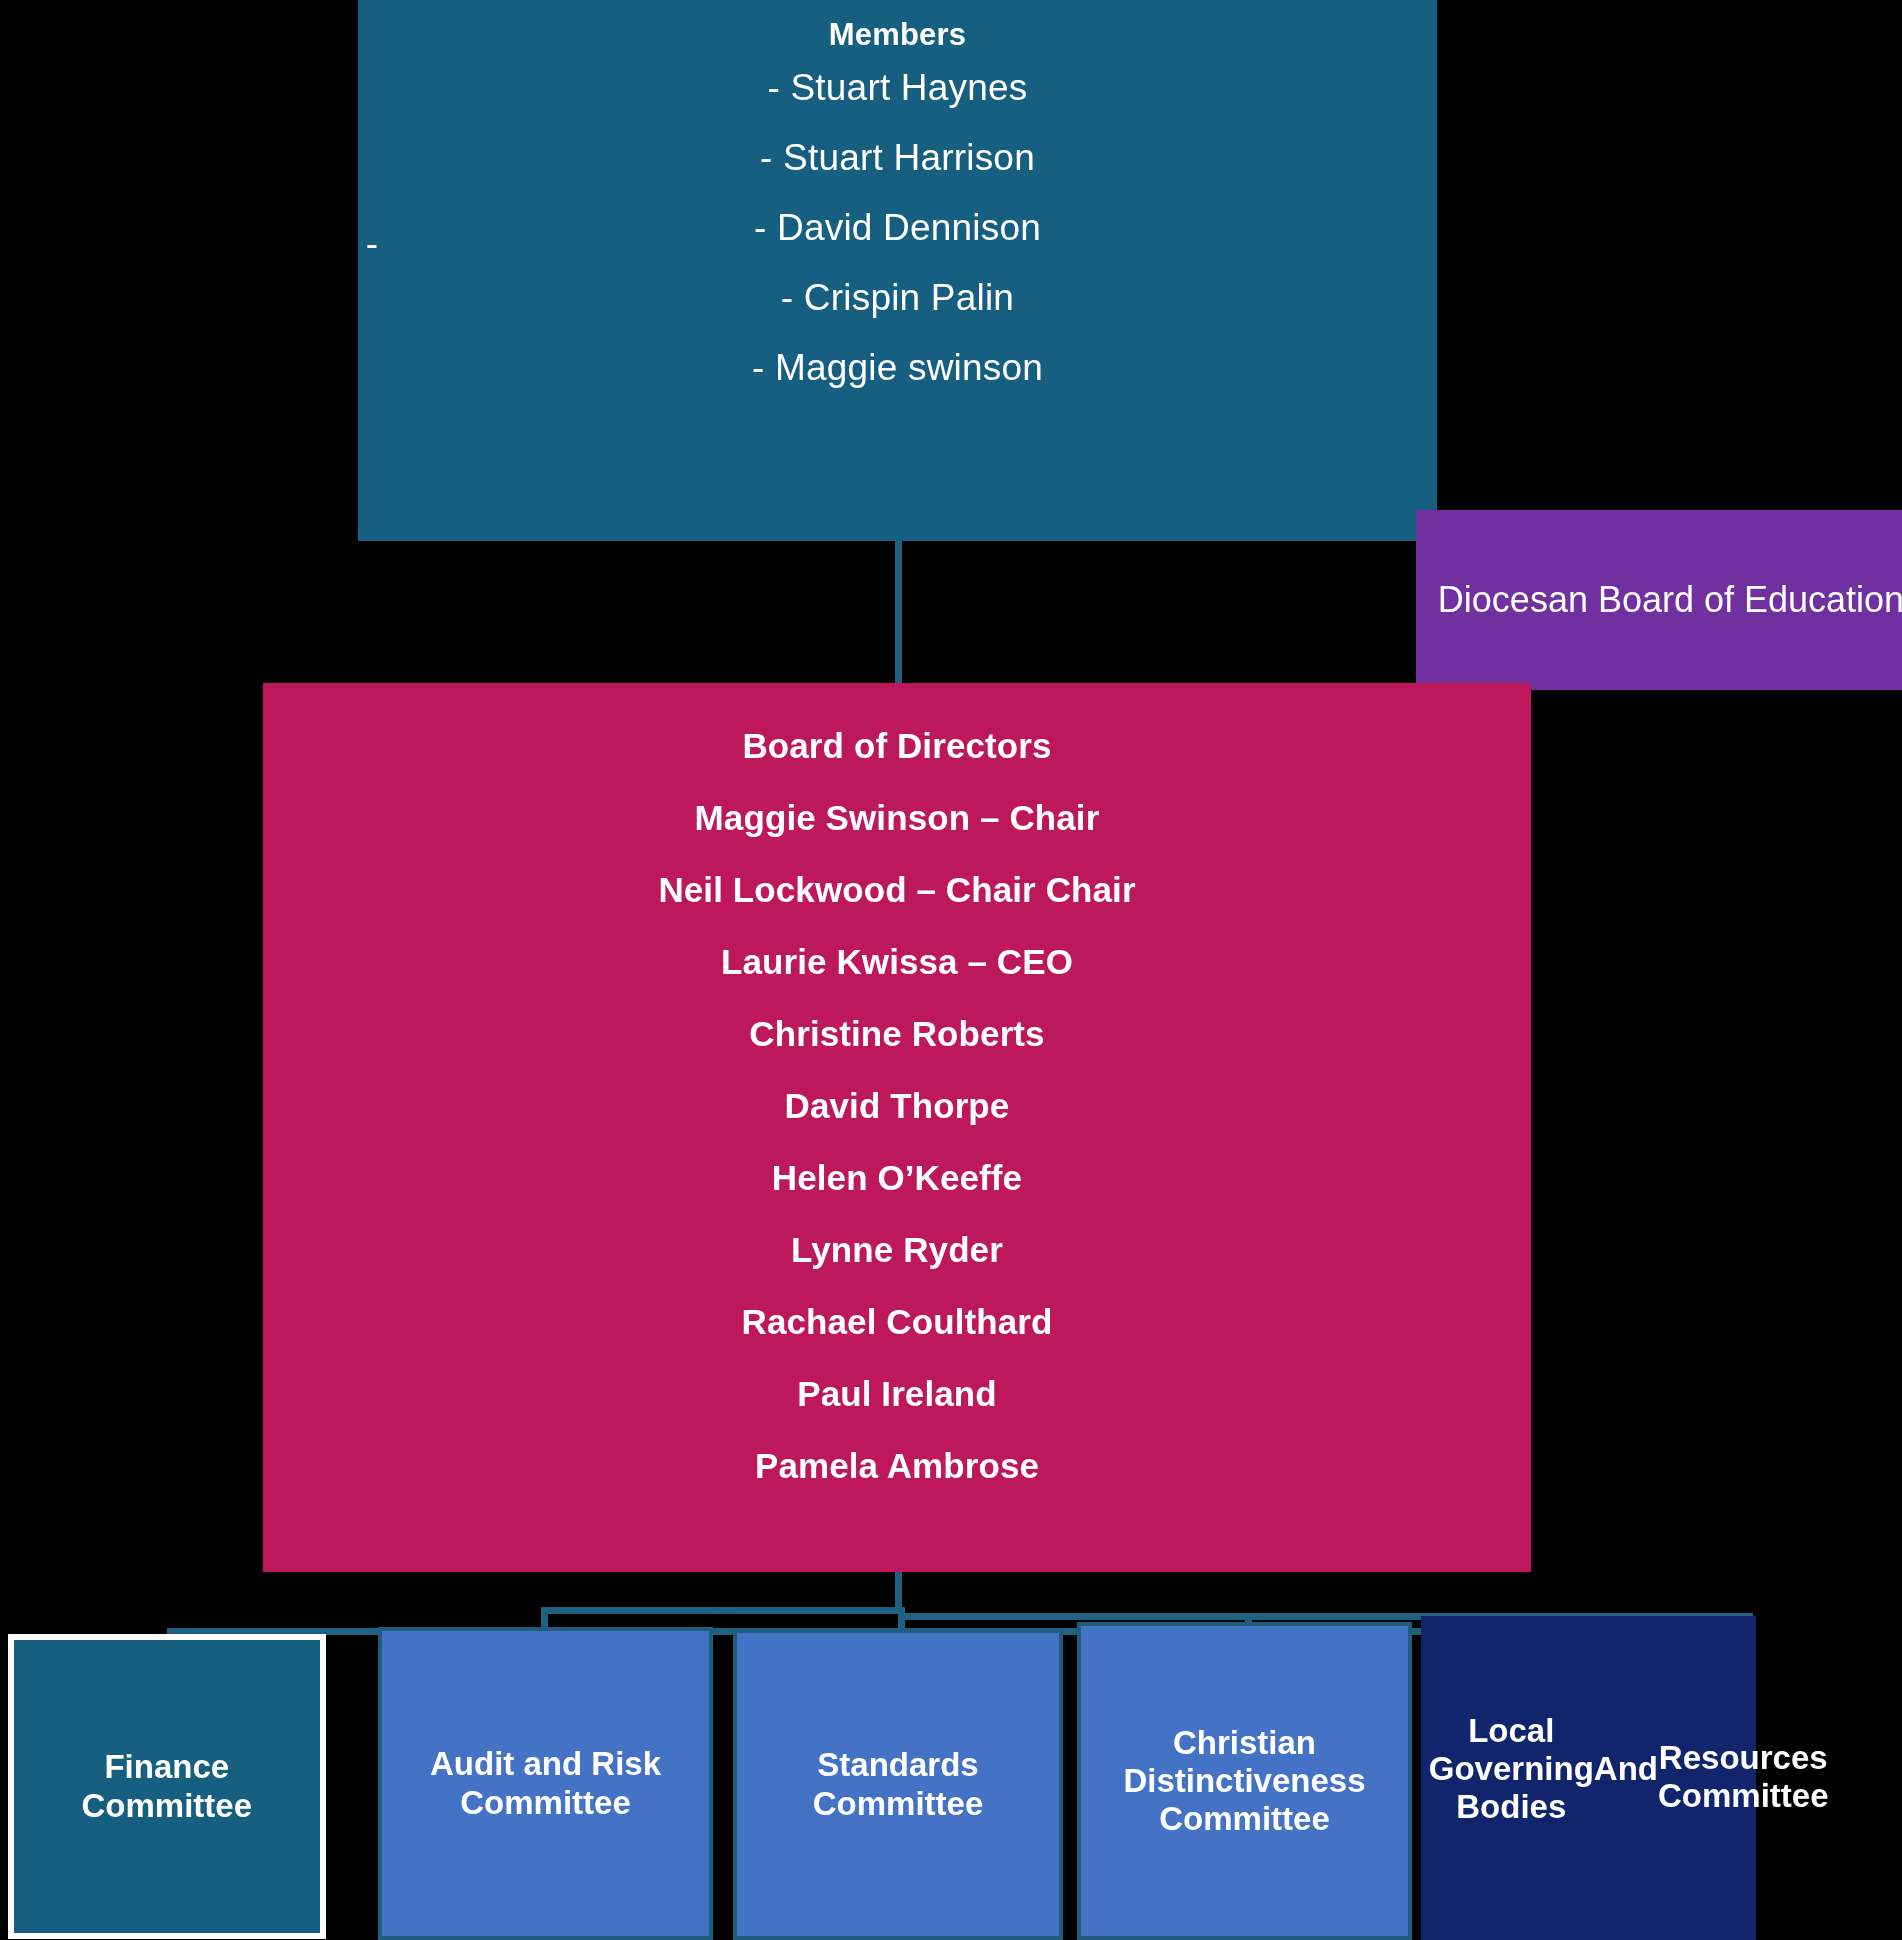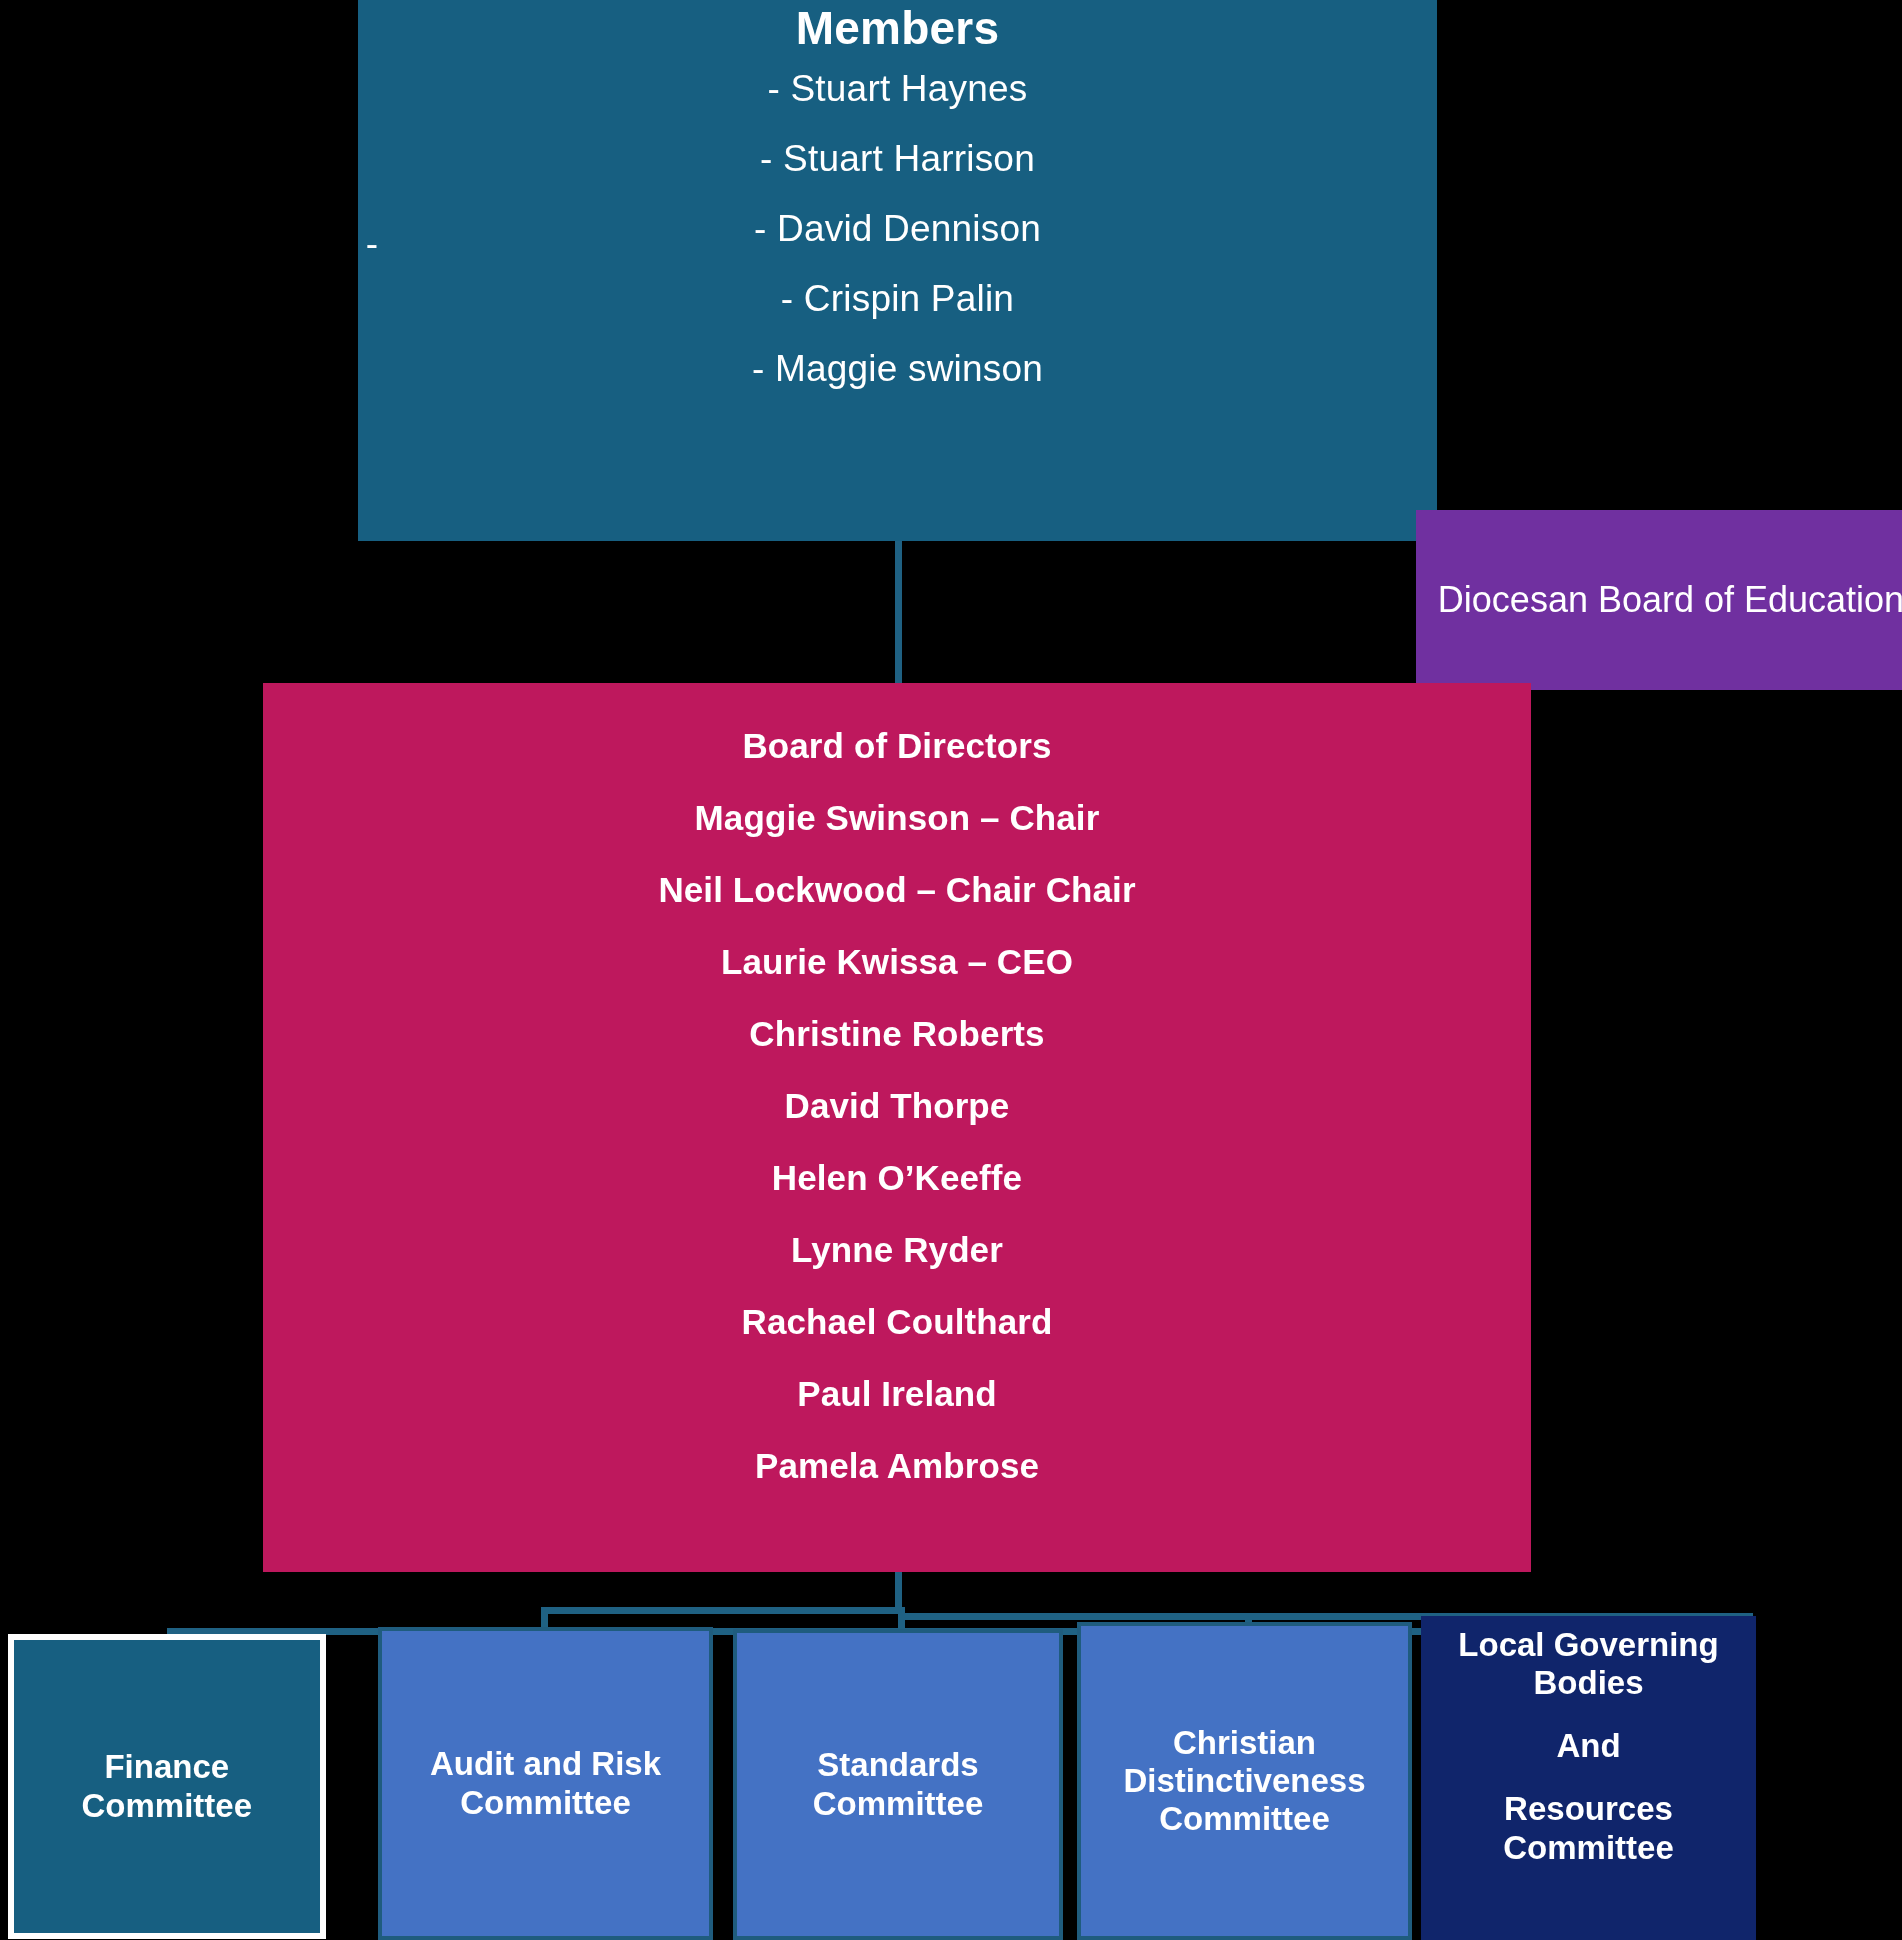--- a/index.html
+++ b/index.html
@@ -34,24 +34,24 @@
   #members-box {
     left: 358px;
     top: -5.8px;
     width: 1079px;
     height: 547px;
     background: #175F81;
     justify-content: flex-start;
     padding-top: 5.8px;
   }
   #members-title {
-    font-size: 46px;
+    font-size: 31px;
     font-weight: bold;
     line-height: 1.0;
-    margin-top: 5px;
+    margin-top: 19px;
     margin-bottom: 19.4px;
     letter-spacing: 0.2px;
   }
   .member-line {
     font-size: 37px;
     font-weight: normal;
     line-height: 1.0;
     margin-bottom: 33px;
     letter-spacing: 0.2px;
   }
@@ -150,21 +150,20 @@
     border: 4.9px solid #1F5C7E;
     font-size: 33px;
   }
   #lgb-box {
     left: 1421px;
     top: 1616px;
     width: 335px;
     height: 325px;
     background: #10256B;
     font-size: 33px;
-    flex-direction: column;
     justify-content: flex-start;
     padding-top: 9.7px;
   }
   #lgb-box .lgb-line {
     margin-bottom: 25px;
   }
   #lgb-box .lgb-line:last-child { margin-bottom: 9px; }
 </style>
 </head>
 <body>

